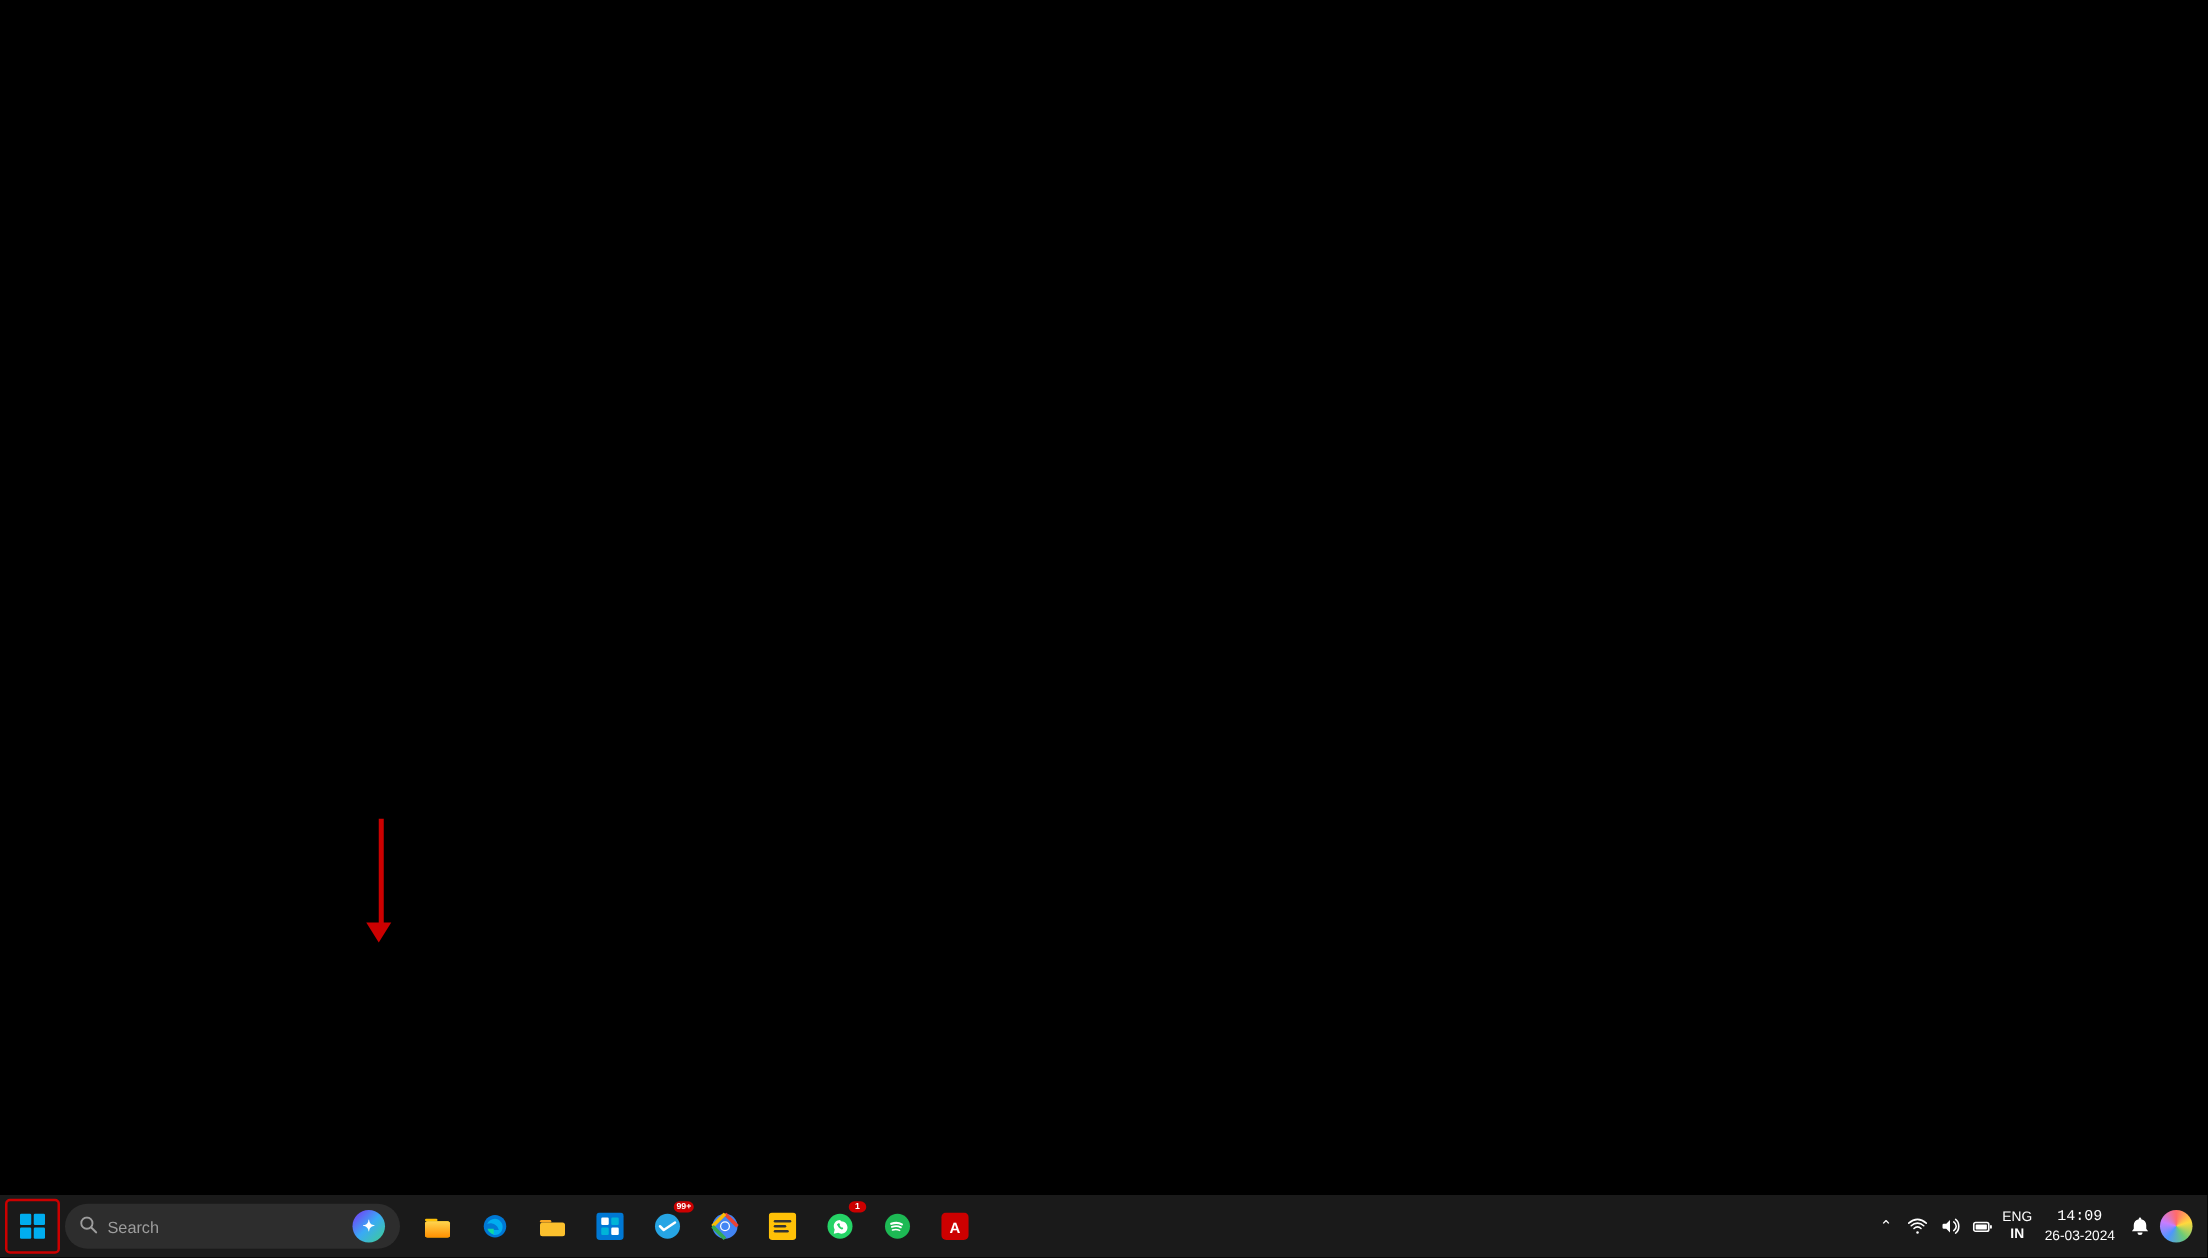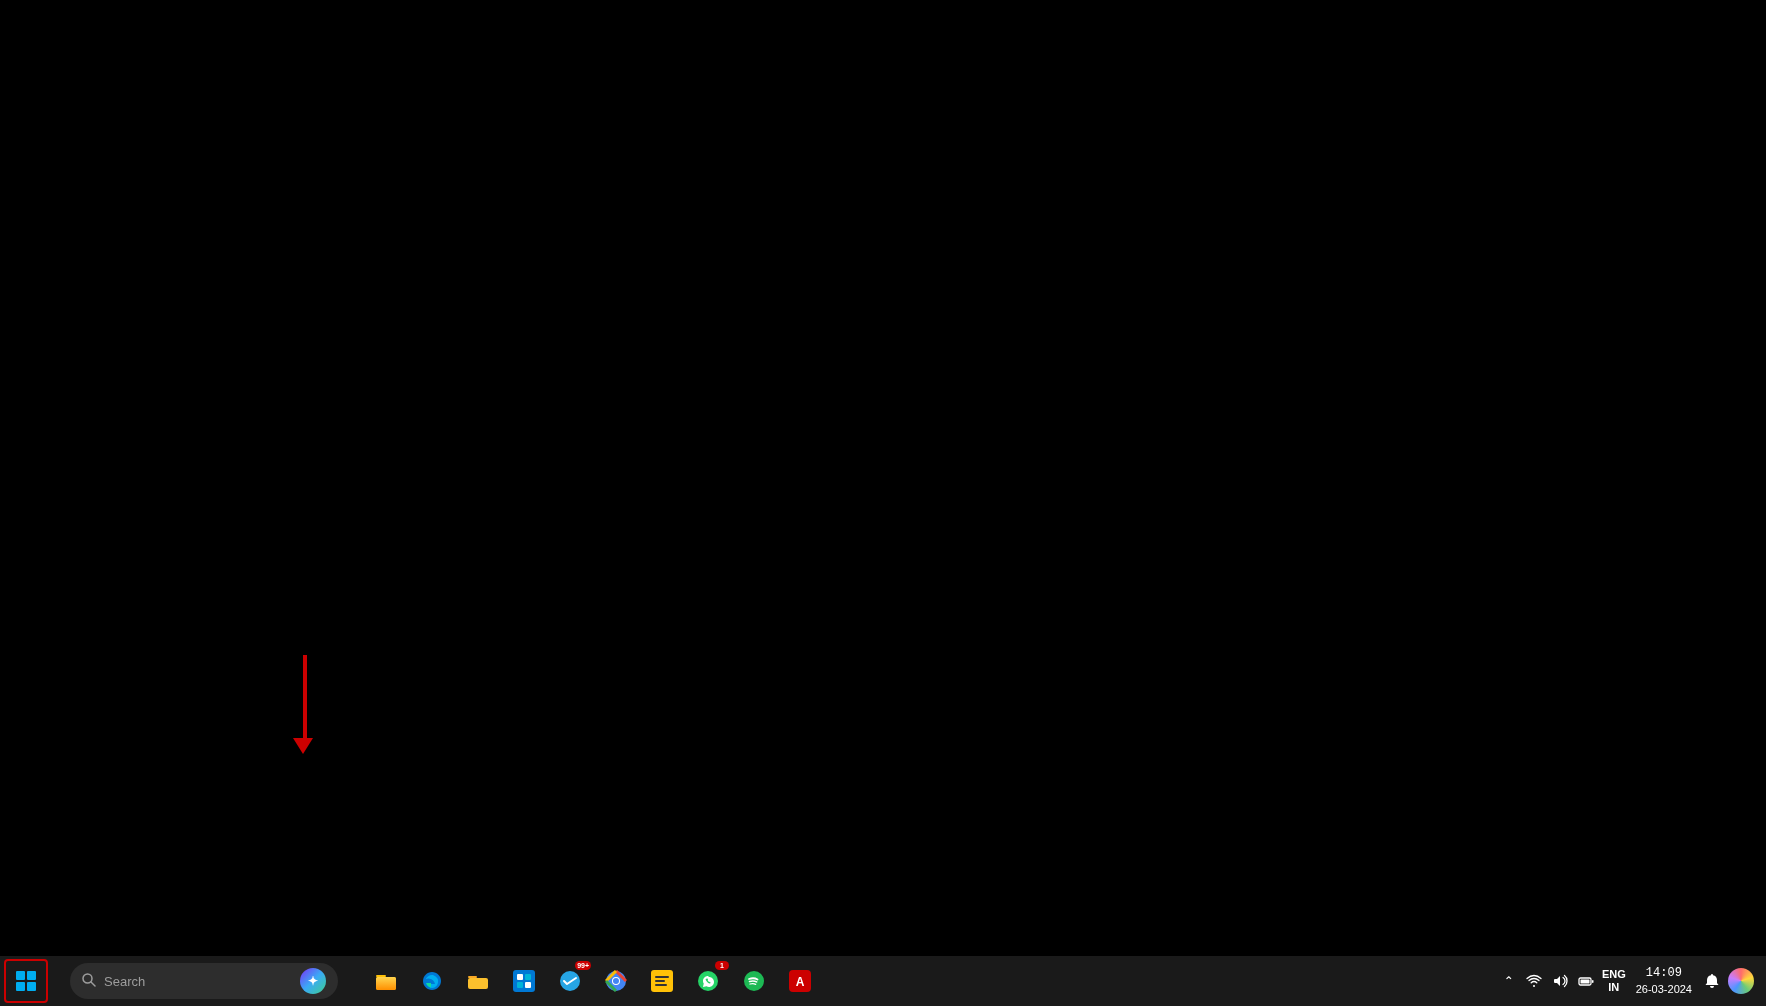--- a/index.html
+++ b/index.html
@@ -44,21 +44,21 @@
     .taskbar {
       position: absolute;
       bottom: 0;
       left: 0;
       width: 1766px;
       height: 50px;
       background: #1a1a1a;
       display: flex;
       align-items: center;
       padding: 0 4px;
-      gap: 18px;
+      gap: 0;
     }
 
     
     .start-button {
       width: 44px;
       height: 44px;
       display: flex;
       align-items: center;
       justify-content: center;
       cursor: pointer;
@@ -328,21 +328,21 @@
 
     <div class="tray-icon" title="Battery">
       <svg width="16" height="16" viewBox="0 0 16 16" fill="none">
         <rect x="1" y="5" width="12" height="7" rx="1.5" stroke="white" stroke-width="1.3"></rect>
         <rect x="14" y="7" width="1.5" height="3" rx="0.75" fill="white"></rect>
         <rect x="2.5" y="6.5" width="9" height="4" rx="0.5" fill="white"></rect>
       </svg>
     </div>
 
     <div class="lang-indicator">
-      <span style="font-size:11px;color:white;font-weight:700;">ENG</span>
+      <span style="font-size:11px;color:white;font-weight:400;">ENG</span>
       <span style="font-size:11px;color:white;font-weight:700;">IN</span>
     </div>
 
     <div class="clock-area">
       <span style="font-size:12px;color:white;font-weight:400;font-family:Liberation Mono, monospace;">14:09</span>
       <span style="font-size:11px;color:white;">26-03-2024</span>
     </div>
 
     <div class="tray-icon" title="Notifications">
       <svg width="16" height="16" viewBox="0 0 16 16" fill="none">

